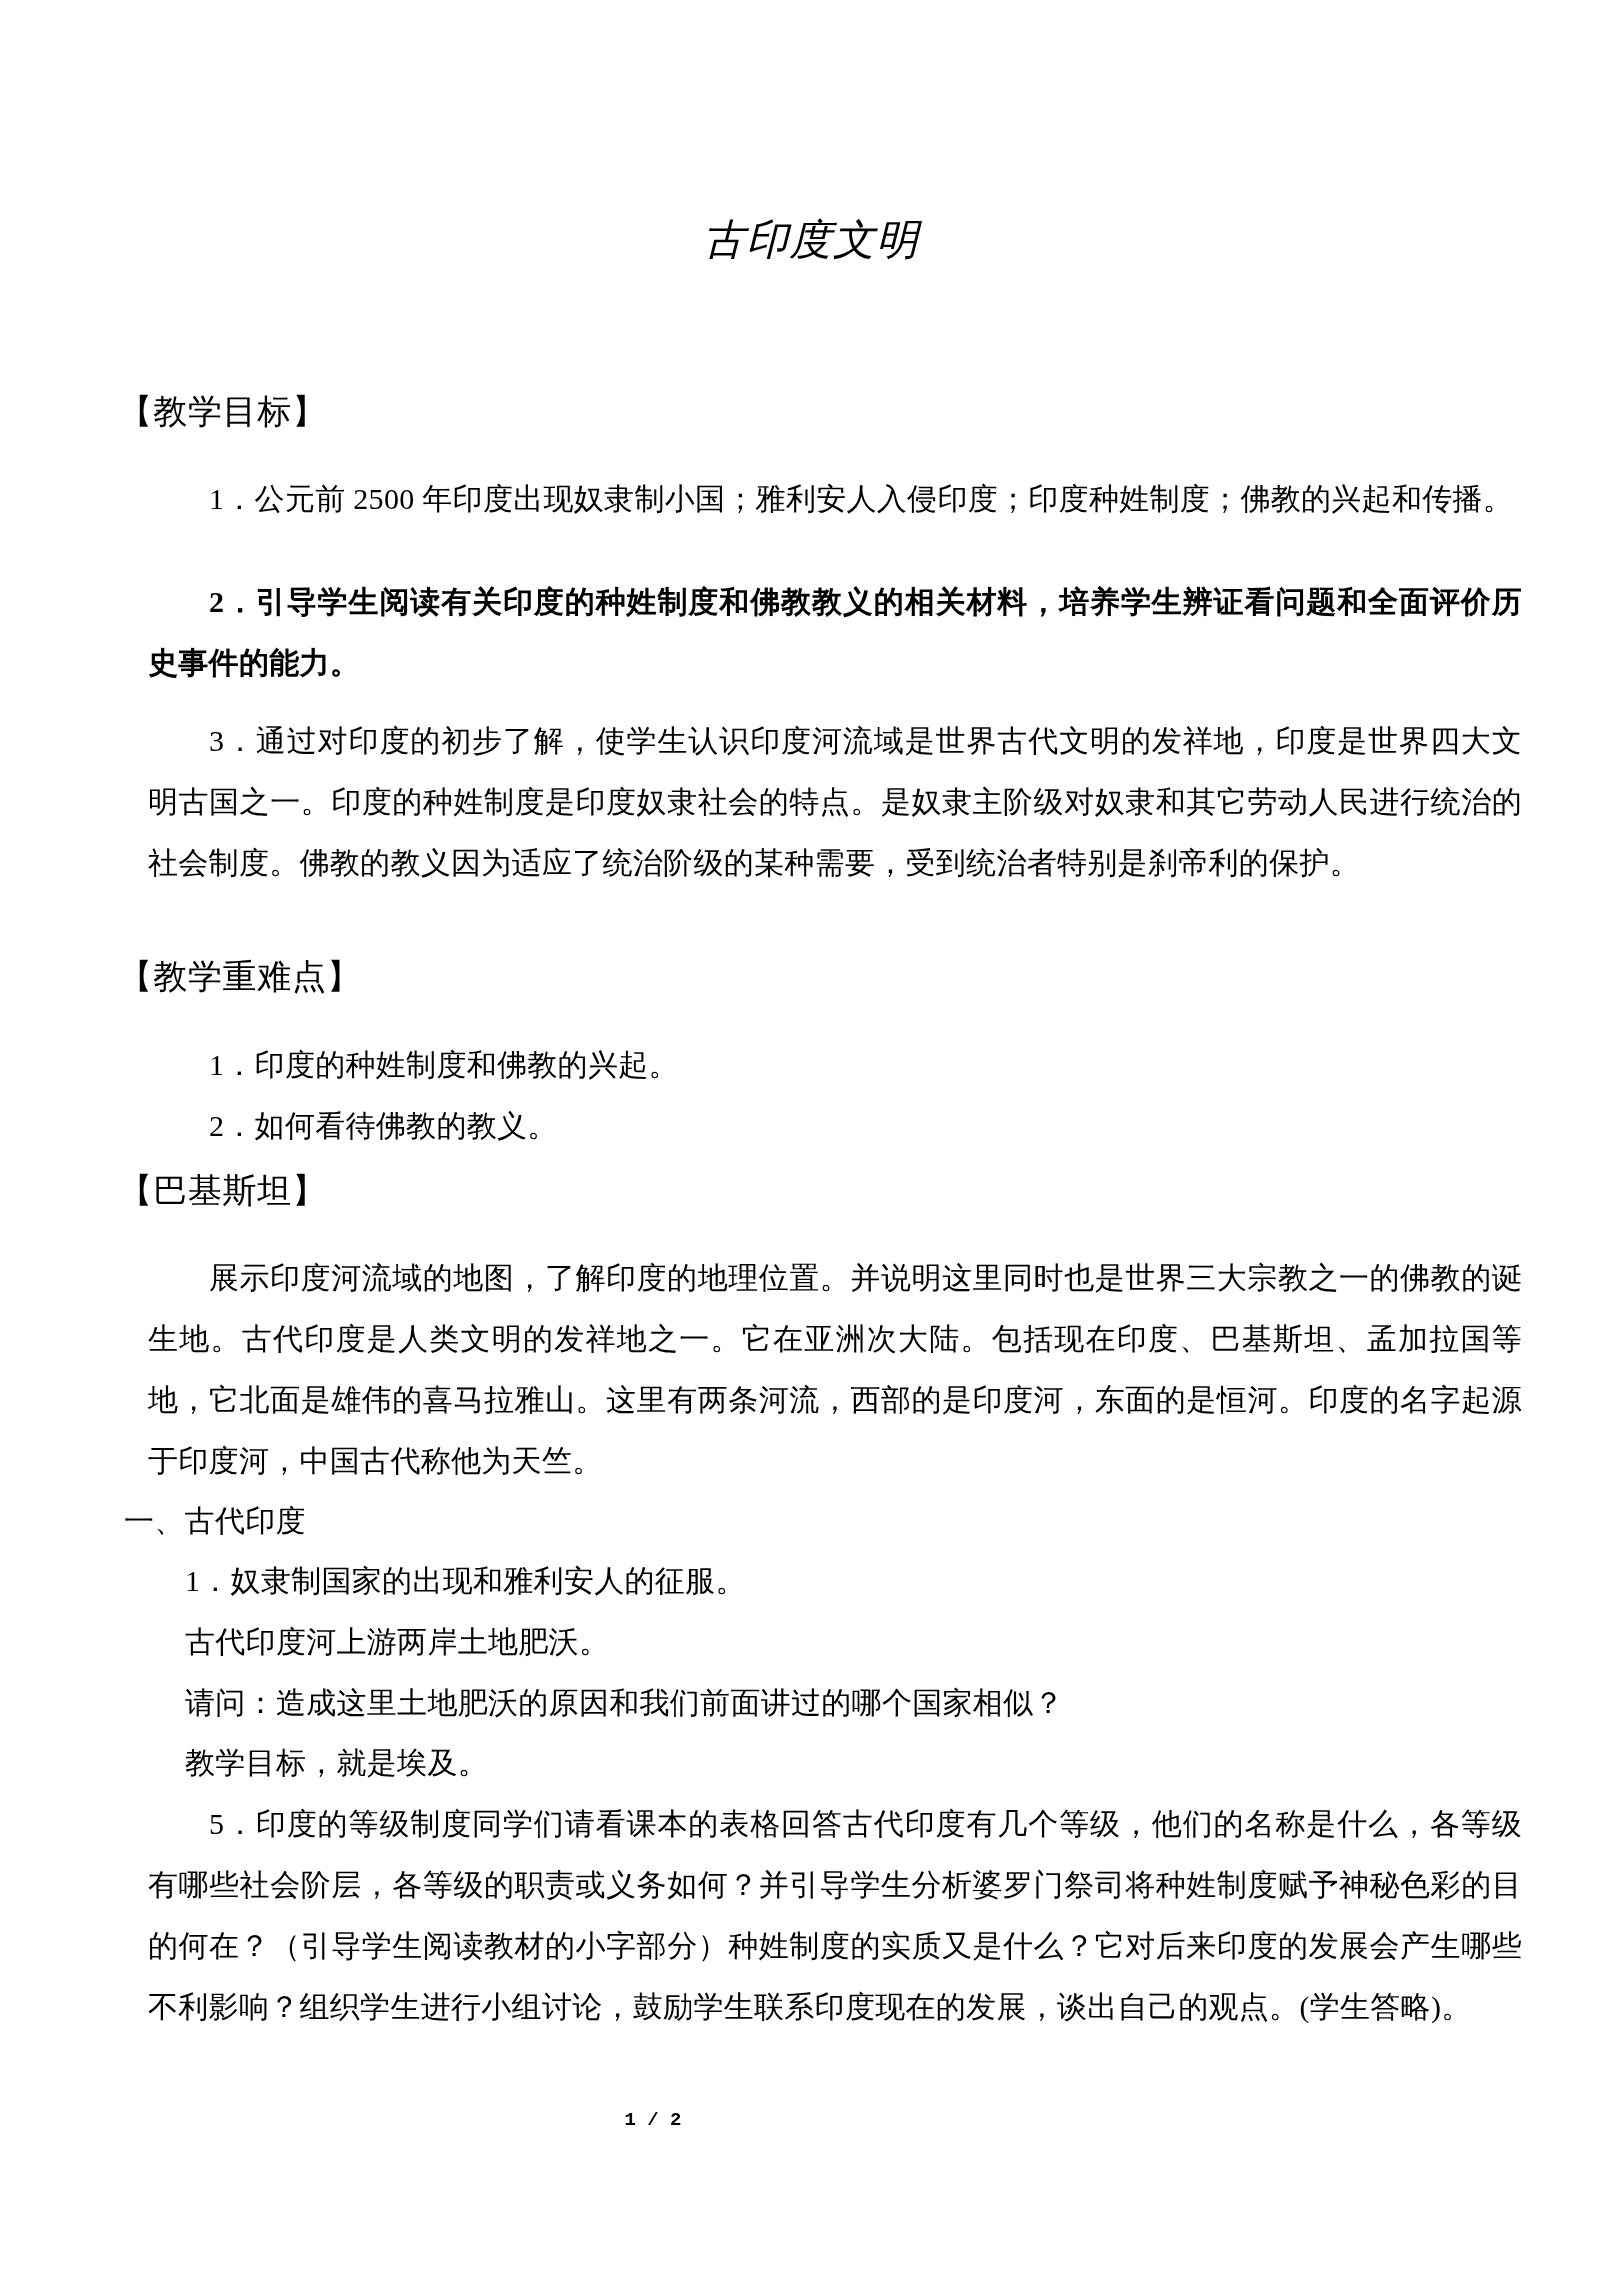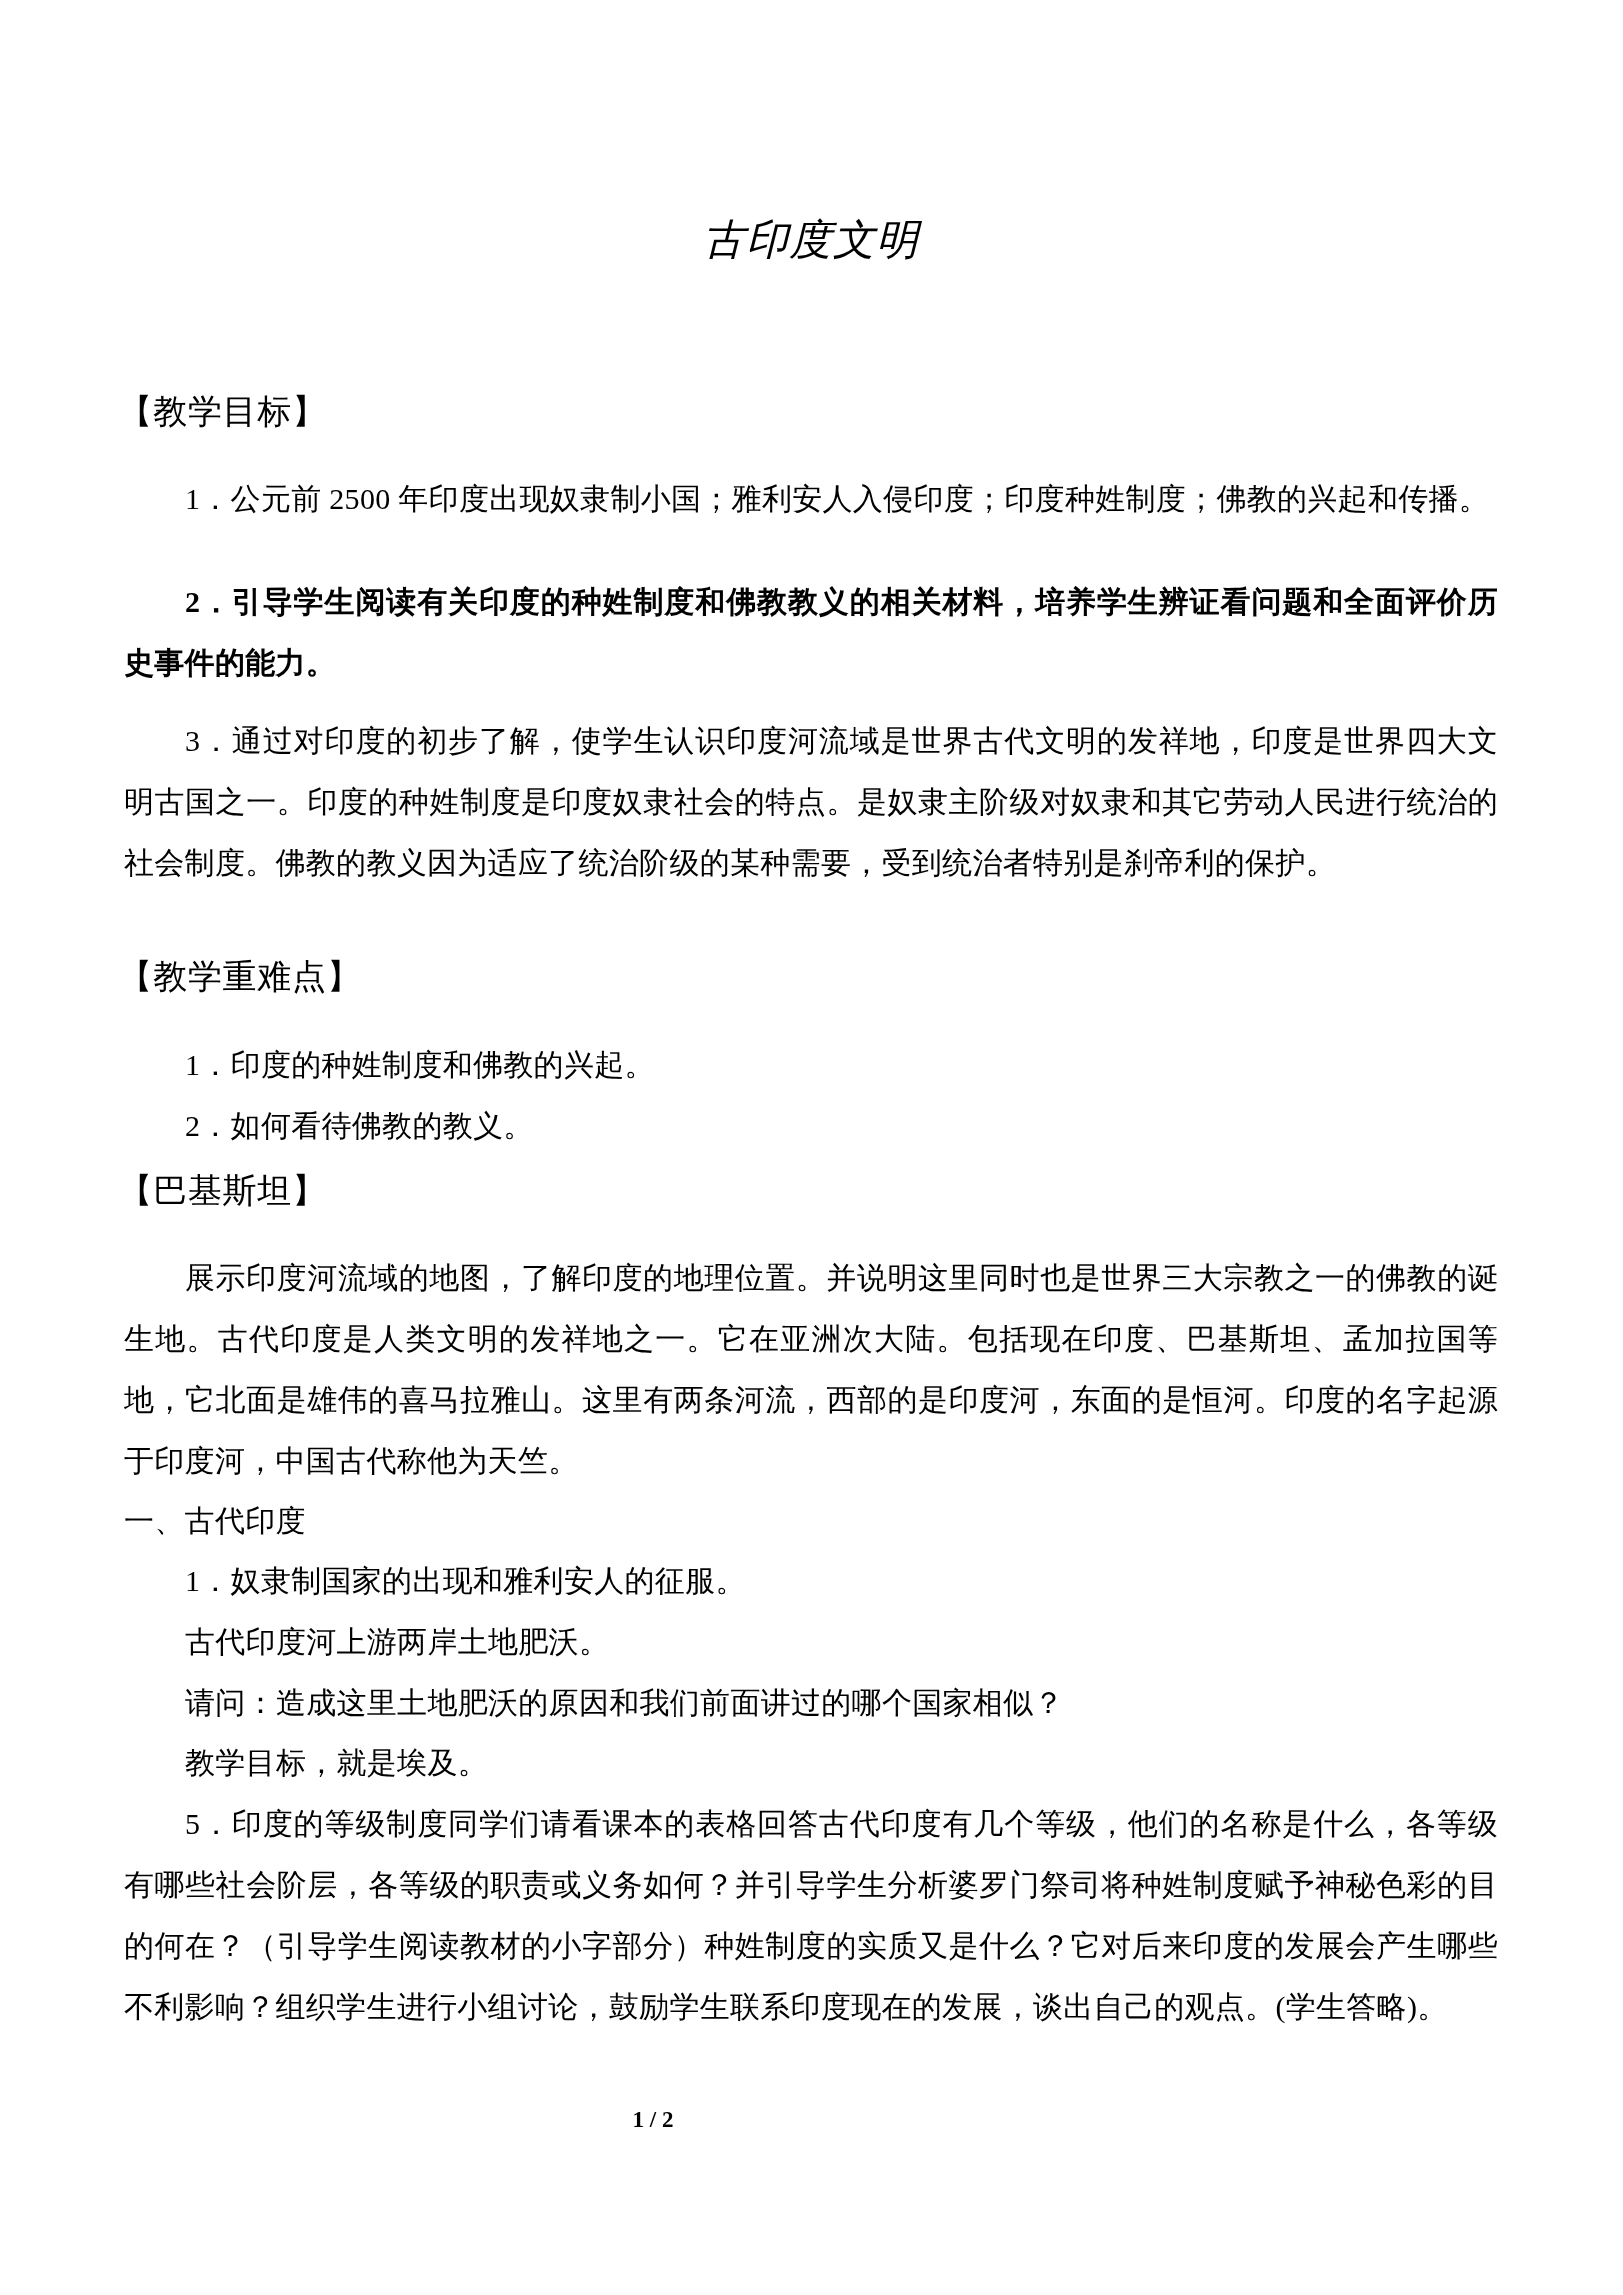--- a/index.html
+++ b/index.html
@@ -44,31 +44,31 @@
     .para {
       position: absolute;
       left: 0;
       width: 1374px;
       font-size: 30px;
       line-height: 61px;
       text-align: justify;
       text-align-last: left;
       letter-spacing: 0.3px;
     }
-    .indent { text-indent: 61px; }
+    .indent { text-indent: 61px; margin-left: 24px; }
     .plain-indent { padding-left: 61px; box-sizing: border-box; }
     .page-number {
       position: absolute;
       top: 2105px;
       left: 0;
       width: 1306px;
       text-align: center;
-      font-family: Liberation Serif, serif;
+      font-family: Liberation Mono, monospace;
       font-weight: bold;
-      font-size: 23px;
+      font-size: 19px;
       line-height: 30px;
     }
   </style>
 </head>
 <body>
 
 <div class="page">
 
   <div class="title">古印度文明</div>
 

